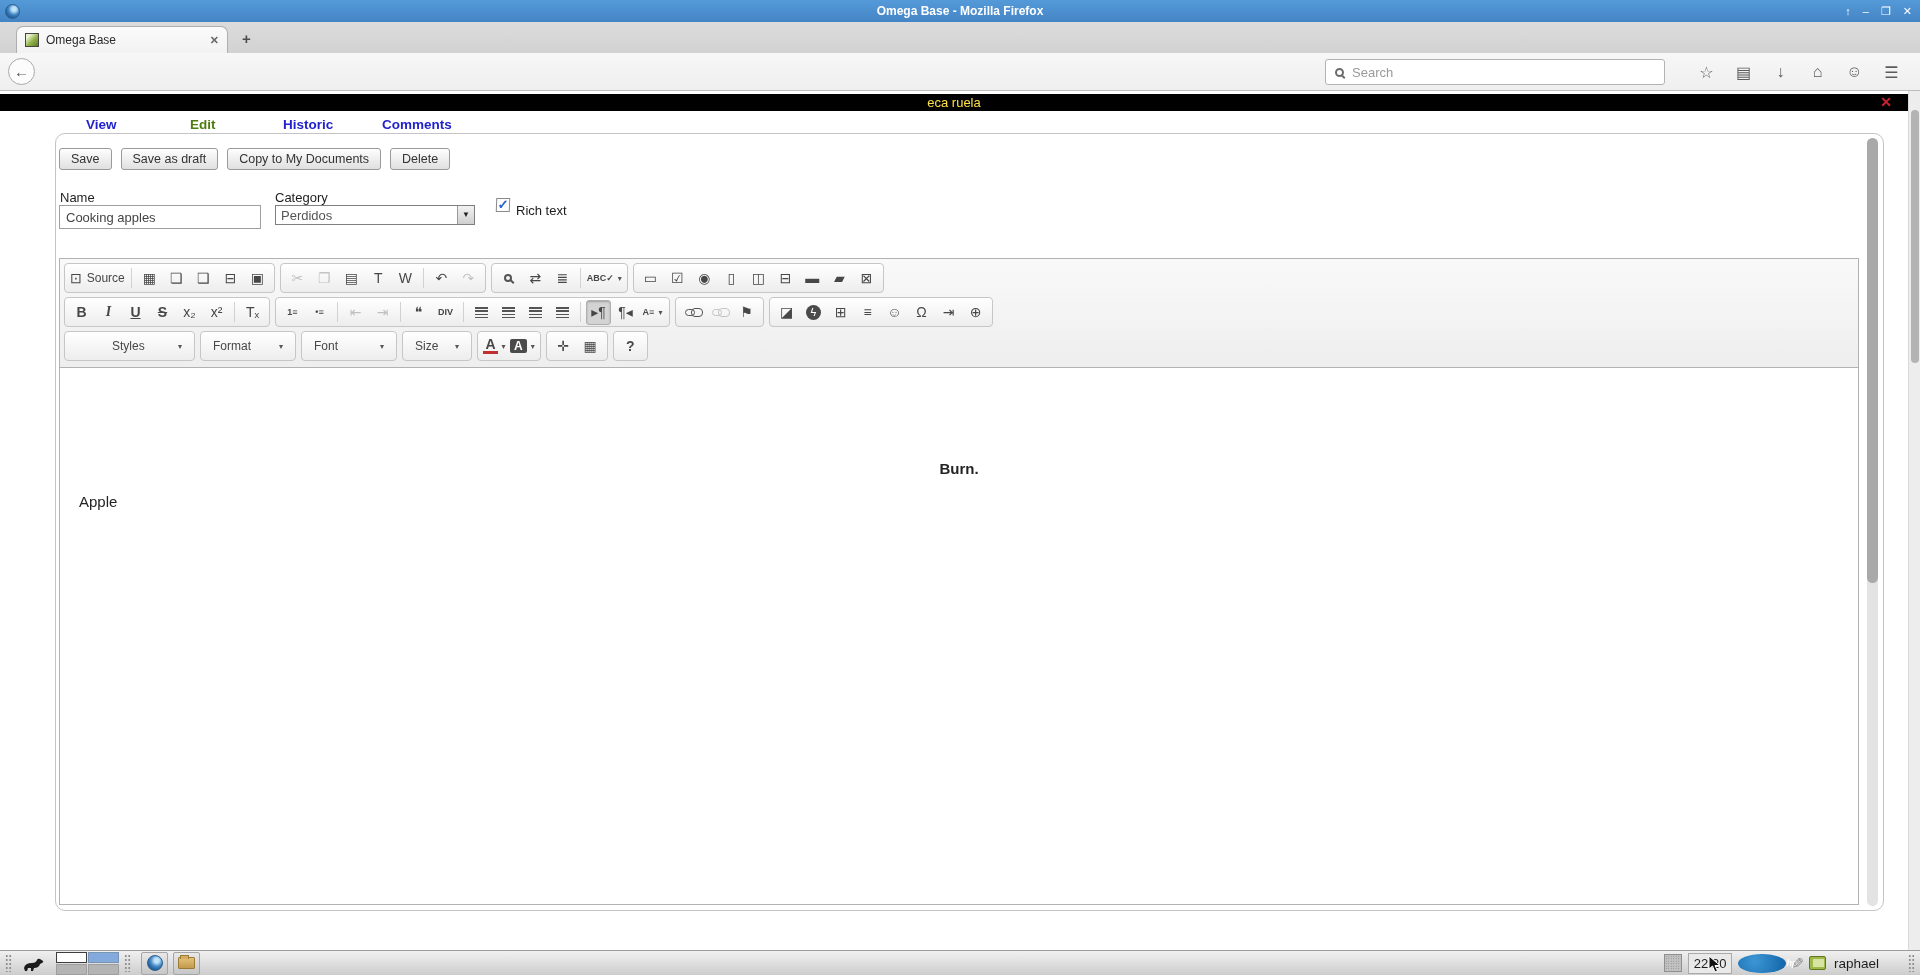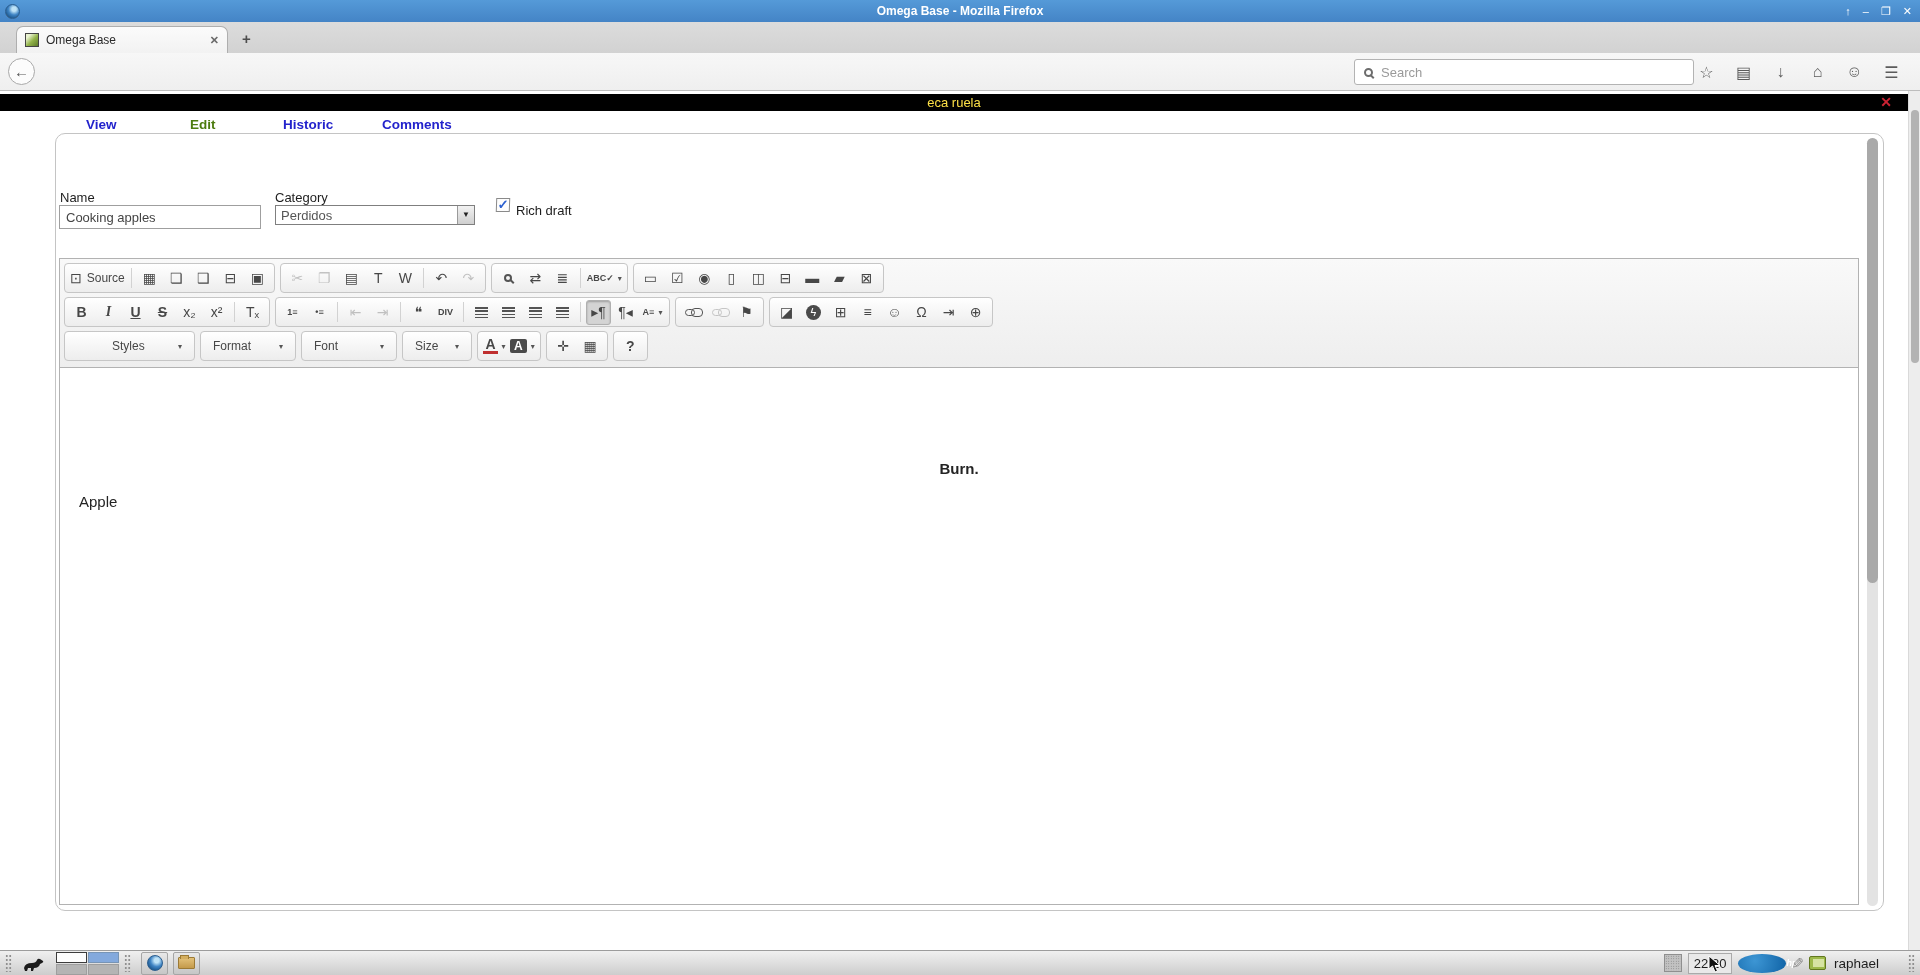--- a/index.html
+++ b/index.html
@@ -34,21 +34,21 @@
   .globe { width:13px; height:13px; border-radius:50%; background:#a2a2a2;
            background-image:linear-gradient(transparent 42%, #d8d8d8 43%, #d8d8d8 56%, transparent 57%),
                             linear-gradient(90deg, transparent 42%, #d8d8d8 43%, #d8d8d8 56%, transparent 57%);
            margin-right:8px; flex:none; }
   .url-text { font-size:13px; color:#8a8a8a; flex:1; white-space:nowrap; }
   .url-host { color:#1c1c1c; font-weight:bold; }
   .url-end { display:flex; align-items:center; gap:10px; padding-right:9px; color:#666; }
   .chev { display:inline-block; transform:rotate(90deg); font-size:13px; color:#666; }
   .reload { font-size:14px; color:#555; }
   .searchbar { position:absolute; left:1325px; top:6px; width:340px; height:26px; background:#fff; border:1px solid #b3b3b3; border-radius:3px;
-               display:flex; align-items:center; padding-left:9px;margin-left:29px; }
+               display:flex; align-items:center; padding-left:9px; }
   .mag { width:9px; height:9px; border:2px solid #6d6d6d; border-radius:50%; position:relative; display:inline-block; flex:none; }
   .mag::after { content:""; position:absolute; width:2px; height:5px; background:#6d6d6d; right:-2px; bottom:-4px; transform:rotate(-45deg); }
   .search-ph { color:#9a9a9a; font-size:13px; margin-left:8px; }
   .nav-icons { position:absolute; right:10px; top:6px; height:26px; display:flex; align-items:center; }
   .tb-icon { width:37px; text-align:center; color:#5b5b5b; font-size:16px; }
 
   
   .content { position:absolute; top:91px; left:0; right:0; bottom:25px; background:#fff; }
   .banner { position:absolute; top:3px; left:0; width:1908px; height:17px; background:#000; }
   .banner-text { position:absolute; left:0; right:0; text-align:center; color:#fde047; font-size:13px; line-height:17px; }
@@ -188,31 +188,37 @@
   </div>
 
   <div class="navlinks">
     <a class="navlink nl-0" href="#">View</a>
     <a class="navlink nl-1 active" href="#">Edit</a>
     <a class="navlink nl-2" href="#">Historic</a>
     <a class="navlink nl-3" href="#">Comments</a>
   </div>
 
   <div class="panel">
+    <div class="btnrow">
+      <button class="pbtn">Save</button>
+      <button class="pbtn">Save as draft</button>
+      <button class="pbtn">Copy to My Documents</button>
+      <button class="pbtn">Delete</button>
+    </div>
 
     <span class="form-label lbl-name">Name</span>
     <span class="form-label lbl-cat">Category</span>
     <input class="name-input" value="Cooking apples" style="">
     <div class="cat-select">
       <span class="cat-value">Perdidos</span>
       <span class="cat-arrow">▼</span>
     </div>
     <div class="richtext">
       <span class="checkbox">✓</span>
-      <span class="richtext-label">Rich draft</span>
+      <span class="richtext-label">Rich text</span>
     </div>
 
     <div class="ckeditor">
       <div class="ck-toolbar">
         <div class="ck-row">
             <span class="ck-group">
               <a class="ckbtn">
                 <span class="glyph">⊡</span>
                 <span class="lbl">Source</span>
               </a>

